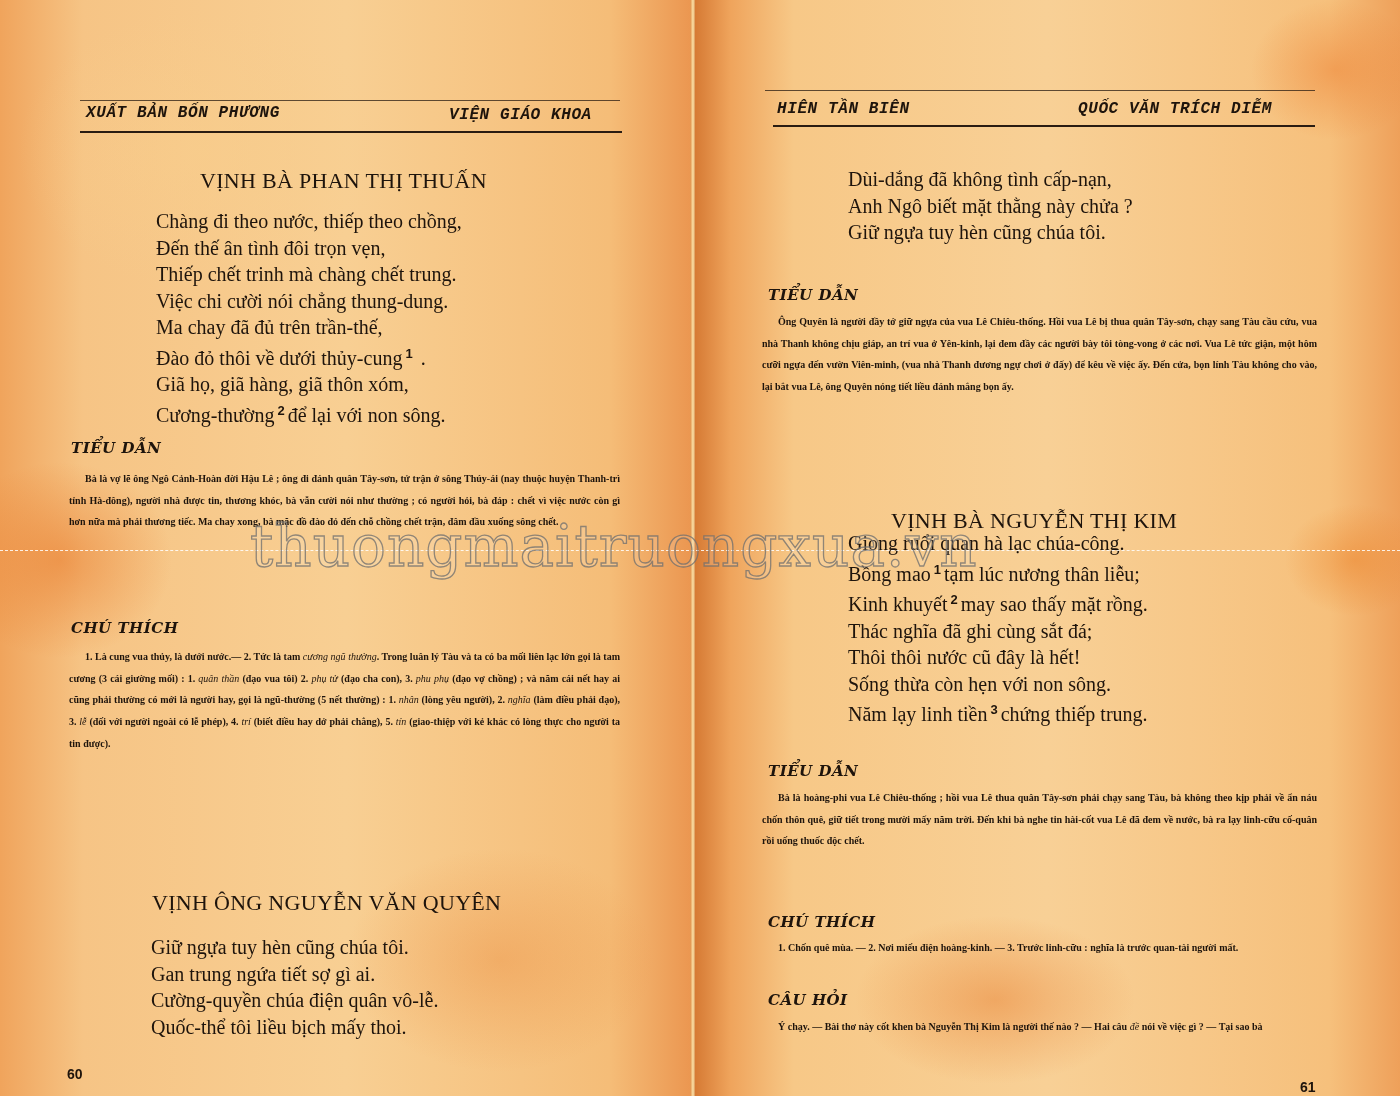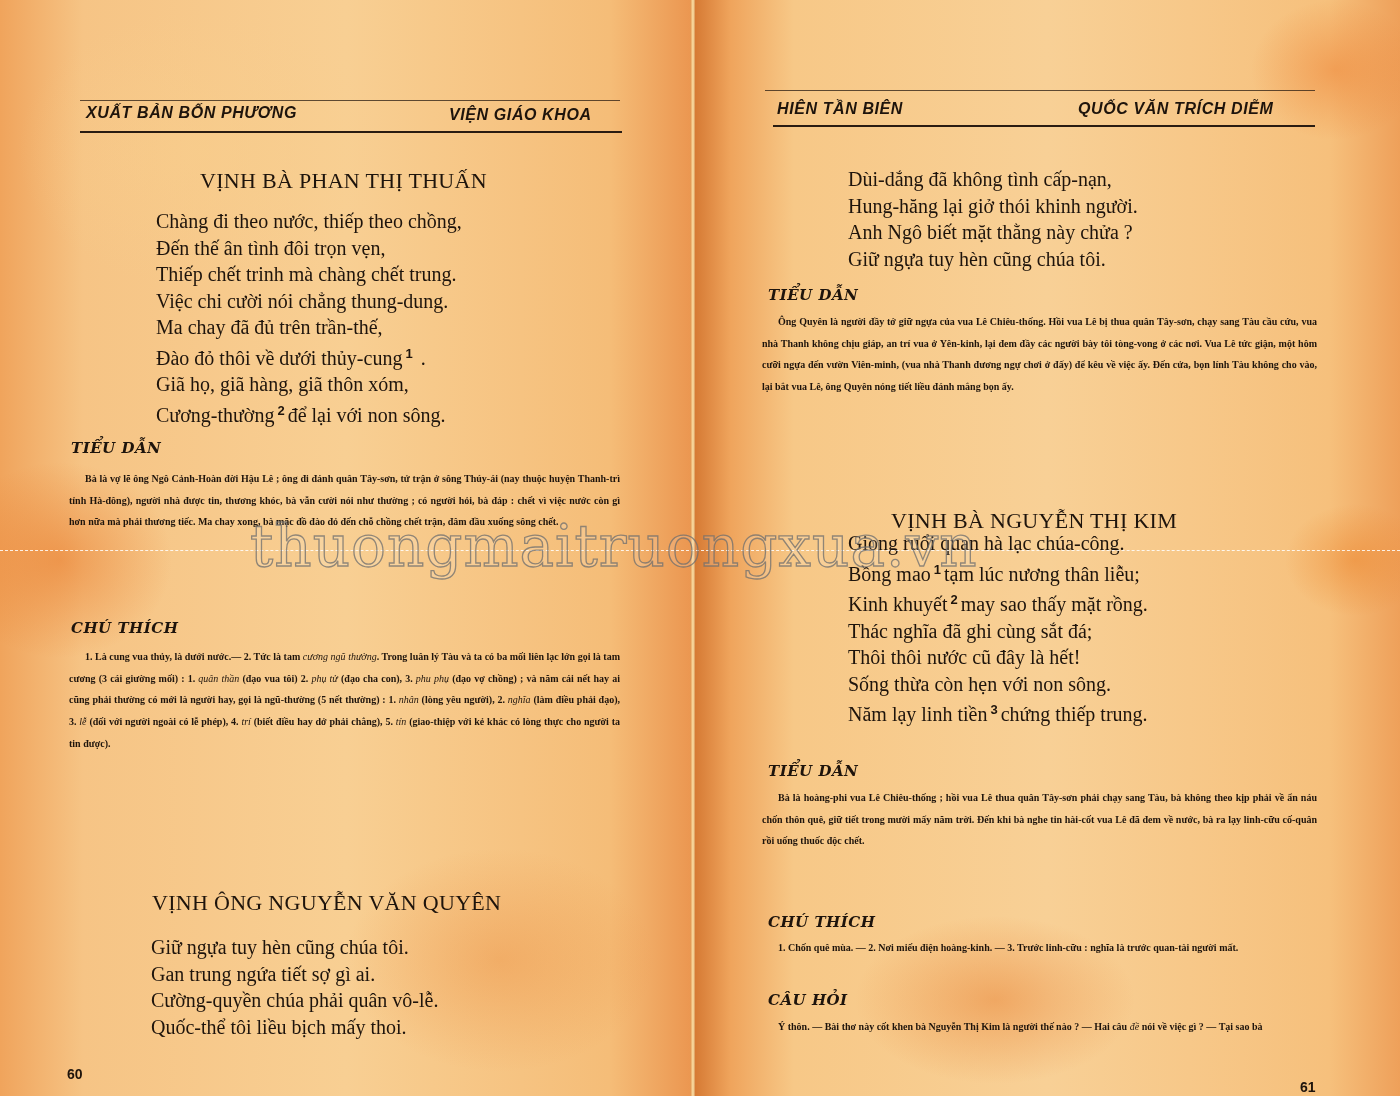--- a/index.html
+++ b/index.html
@@ -28,21 +28,21 @@
       radial-gradient(ellipse 200px 120px at 300px 1000px, rgba(230,120,40,0.45), rgba(230,120,40,0) 70%),
       linear-gradient(90deg, #d67a34 0%, #efa45c 5%, #f7c887 14%, #f8d096 50%, #f6c07c 90%, #eea05a 100%);
   }
   .gutter {
     position: absolute; left: 690px; top: 0; width: 6px; height: 1096px;
     background: linear-gradient(90deg, #e08a44, #fbe2a8 50%, #c86a2a);
   }
   .top-shadow { position:absolute; left:0; top:0; width:1400px; height:4px; background:#3a1a08; opacity:.7; }
 
   .running-head {
-    position: absolute; font-family: Liberation Sans, sans-serif; font-style: italic; font-weight: bold;
+    position: absolute; font-family: Liberation Mono, monospace; font-style: italic; font-weight: bold;
     font-size: 16px; letter-spacing: 0.6px; color: #1e140c;
   }
   .rule { position: absolute; height: 2px; background: #2a1c12; }
   .rule.thin { height: 1px; opacity: .75; }
 
   .title {
     position: absolute; font-family: "Liberation Serif", serif; font-size: 22px;
     letter-spacing: 0.3px; color: #1e140c; white-space: nowrap;
   }
   .verse {
@@ -110,38 +110,37 @@
 
     <div class="section-label" style="left:71px; top:619px;">CHÚ THÍCH</div>
     <div class="prose" style="left:69px; top:646px; width:551px;">
       <p id="chuthich-left"><span>1. Là cung vua thủy, là dưới nước.— 2. Tức là tam </span><em>cương ngũ thường</em><span>. Trong luân lý Tàu và ta có ba mối liên lạc lớn gọi là tam cương (3 cái giường mối) : 1. </span><em>quân thần</em><span> (đạo vua tôi) 2. </span><em>phụ tử</em><span> (đạo cha con), 3. </span><em>phu phụ</em><span> (đạo vợ chồng) ; và năm cái nết hay ai cũng phải thường có mới là người hay, gọi là ngũ-thường (5 nết thường) : 1. </span><em>nhân</em><span> (lòng yêu người), 2. </span><em>nghĩa</em><span> (làm điều phải đạo), 3. </span><em>lễ</em><span> (đối với người ngoài có lễ phép), 4. </span><em>trí</em><span> (biết điều hay dở phải chẳng), 5. </span><em>tín</em><span> (giao-thiệp với kẻ khác có lòng thực cho người ta tin được).</span></p>
     </div>
 
     <div class="title" style="left:152px; top:890px;">VỊNH ÔNG NGUYỄN VĂN QUYÊN</div>
     <div class="verse" style="left:151px; top:934px;" id="poem2">
         <span class="line">Giữ ngựa tuy hèn cũng chúa tôi.</span>
         <span class="line">Gan trung ngứa tiết sợ gì ai.</span>
-        <span class="line">Cường-quyền chúa phải quân vô-lễ.</span>
+        <span class="line">Cường-quyền chúa điện quân vô-lễ.</span>
         <span class="line">Quốc-thể tôi liều bịch mấy thoi.</span>
       </div>
 
     <div class="page-num" style="left:67px; top:1066px;">60</div>
   </div>
 
   <div class="gutter"></div>
 
   <div class="page page-right">
     <div class="rule thin" style="left:70px; top:90px; width:550px;"></div>
     <div class="running-head" style="left:82px; top:100px;">HIÊN TẦN BIÊN</div>
     <div class="running-head" style="left:383px; top:100px;">QUỐC VĂN TRÍCH DIỄM</div>
     <div class="rule" style="left:78px; top:125px; width:542px;"></div>
 
     <div class="verse" style="left:153px; top:166px;" id="poem2c">
         <span class="line">Dùi-dắng đã không tình cấp-nạn,</span>
-        <span class="line">Hung-hăng lại giở thói khinh người.</span>
         <span class="line">Anh Ngô biết mặt thằng này chửa ?</span>
         <span class="line">Giữ ngựa tuy hèn cũng chúa tôi.</span>
       </div>
 
     <div class="section-label" style="left:73px; top:286px;">TIỂU DẪN</div>
     <div class="prose" style="left:67px; top:311px; width:555px;">
       <p>Ông Quyên là người đầy tớ giữ ngựa của vua Lê Chiêu-thống. Hồi vua Lê bị thua quân Tây-sơn, chạy sang Tàu cầu cứu, vua nhà Thanh không chịu giáp, an trí vua ở Yên-kinh, lại đem đầy các người bày tôi tòng-vong ở các nơi. Vua Lê tức giận, một hôm cưỡi ngựa đến vườn Viên-minh, (vua nhà Thanh đương ngự chơi ở đấy) để kêu về việc ấy. Đến cửa, bọn lính Tàu không cho vào, lại bắt vua Lê, ông Quyên nóng tiết liều đánh mắng bọn ấy.</p>
     </div>
 
     <div class="title" style="left:196px; top:497px;margin-top:11px;">VỊNH BÀ NGUYỄN THỊ KIM</div>
@@ -160,21 +159,21 @@
       <p>Bà là hoàng-phi vua Lê Chiêu-thống ; hồi vua Lê thua quân Tây-sơn phải chạy sang Tàu, bà không theo kịp phải về ẩn náu chốn thôn quê, giữ tiết trong mười mấy năm trời. Đến khi bà nghe tin hài-cốt vua Lê đã đem về nước, bà ra lạy linh-cữu cố-quân rồi uống thuốc độc chết.</p>
     </div>
 
     <div class="section-label" style="left:73px; top:913px;">CHÚ THÍCH</div>
     <div class="prose" style="left:67px; top:937px; width:555px;">
       <p>1. Chốn quê mùa. — 2. Nơi miếu điện hoàng-kinh. — 3. Trước linh-cữu : nghĩa là trước quan-tài người mất.</p>
     </div>
 
     <div class="section-label" style="left:73px; top:991px;">CÂU HỎI</div>
     <div class="prose light" style="left:67px; top:1016px; width:555px;">
-      <p id="cauhoi"><b>Ý thôn. — </b><span>Bài thơ này cốt khen bà Nguyễn Thị Kim là người thế nào ? — Hai câu </span><em>đề</em><span> nói về việc gì ? — Tại sao bà</span></p>
+      <p id="cauhoi"><b>Ý chạy. — </b><span>Bài thơ này cốt khen bà Nguyễn Thị Kim là người thế nào ? — Hai câu </span><em>đề</em><span> nói về việc gì ? — Tại sao bà</span></p>
     </div>
 
     <div class="page-num" style="left:605px; top:1079px;">61</div>
   </div>
 
   <div class="watermark-line"></div>
   <div class="watermark">thuongmaitruongxua.vn</div>
 </div>
 
 </body></html>

